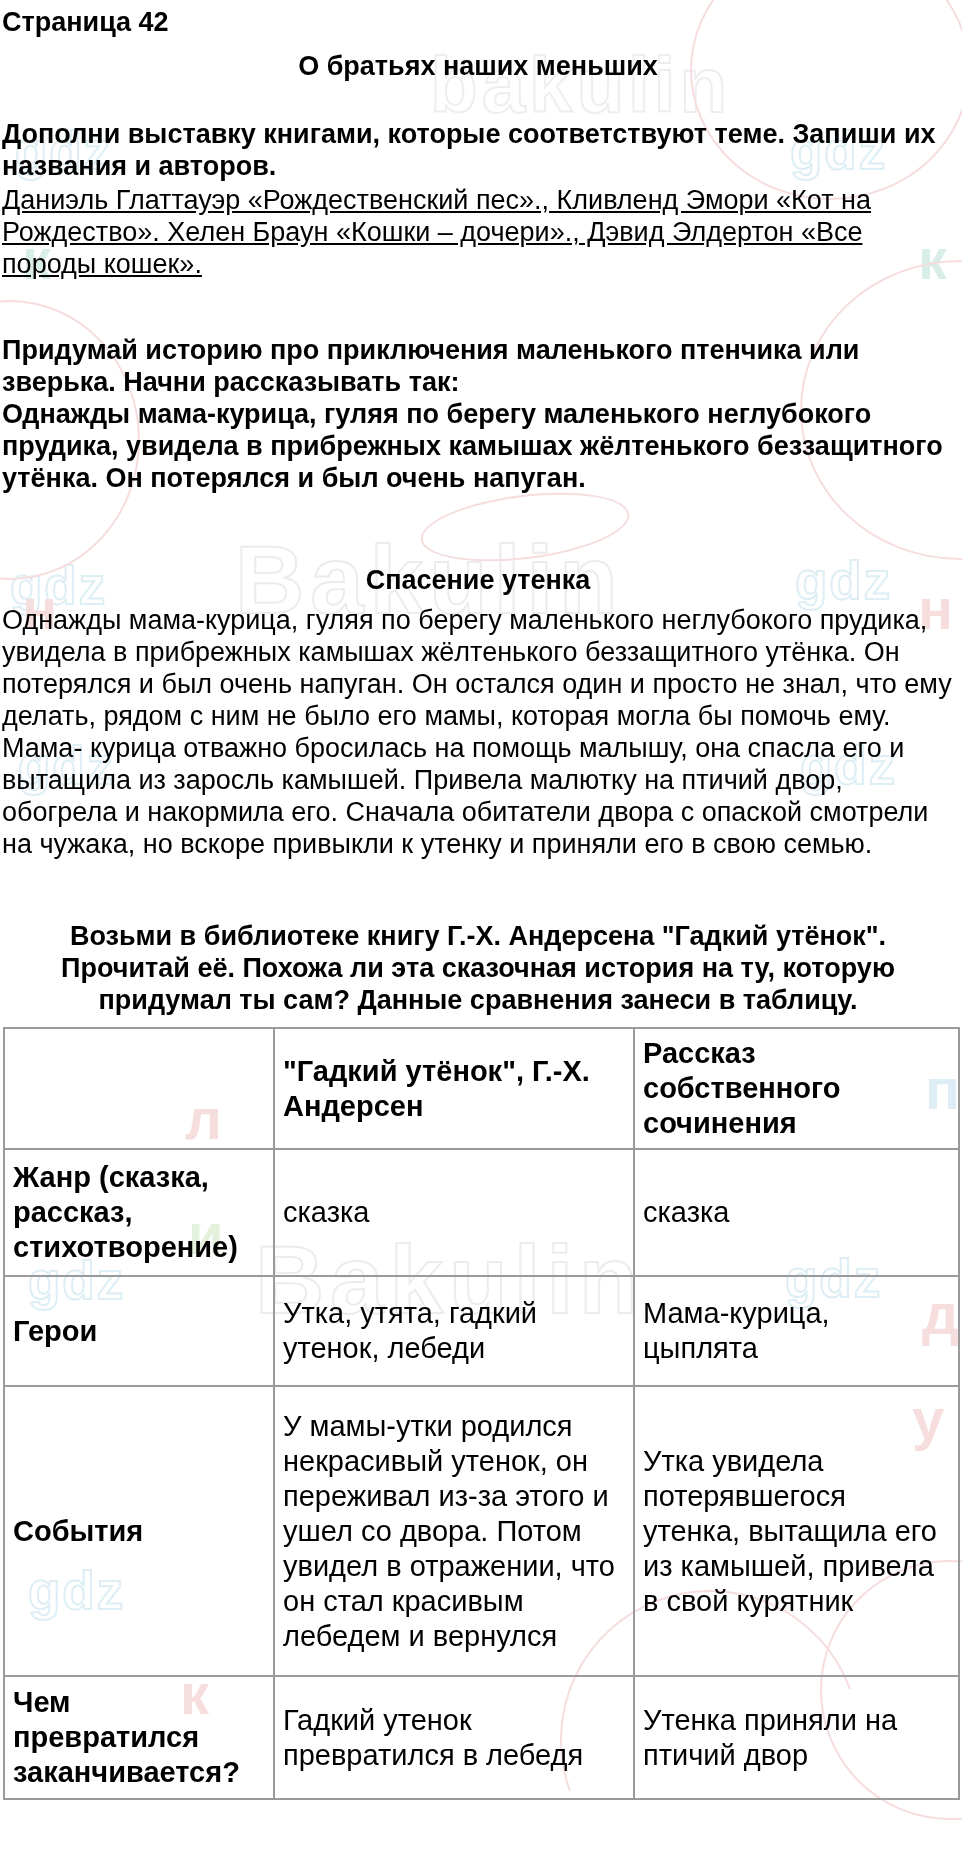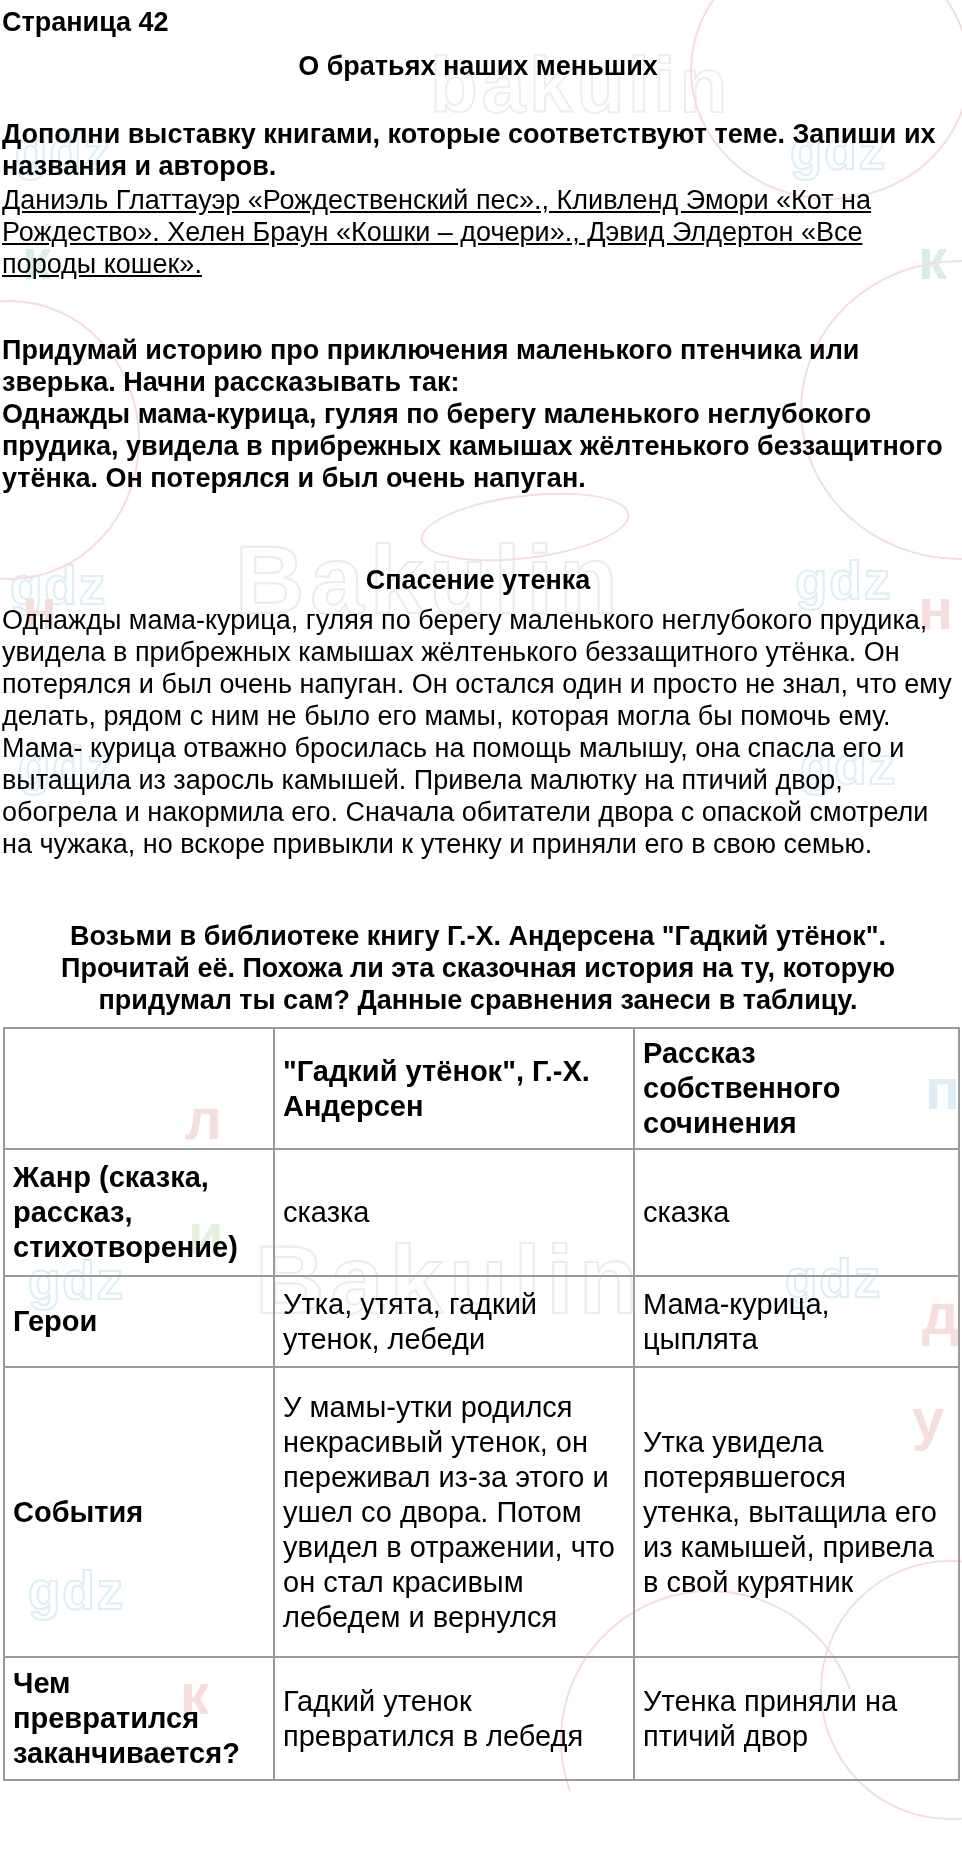--- a/index.html
+++ b/index.html
@@ -57,21 +57,21 @@
   table.cmp td {
     border: 2px solid #9a9a9a;
     vertical-align: middle;
     padding: 6px 10px 6px 8px;
     background: transparent;
   }
   table.cmp .hdr { font-weight: bold; white-space: pre-line; }
   table.cmp .lbl { font-weight: bold; }
   .h-header { height: 121px; }
   .h-genre  { height: 127px; }
-  .h-heroes { height: 91px; }
+  .h-heroes { height: 110px; }
   .h-events { height: 290px; }
   .h-ending { height: 123px; }
 </style>
 </head>
 <body>
 
 <div class="wm-layer">
   <span class="wm wm-bakulin-sm" style="left:430px; top:40px;">bakulin</span>
   <span class="wm wm-gdz" style="left:15px;  top:120px;">gdz</span>
   <span class="wm wm-gdz" style="left:790px; top:120px;">gdz</span>

